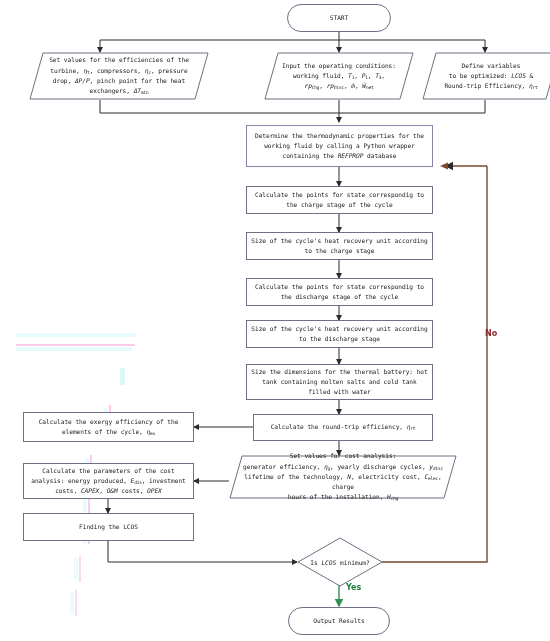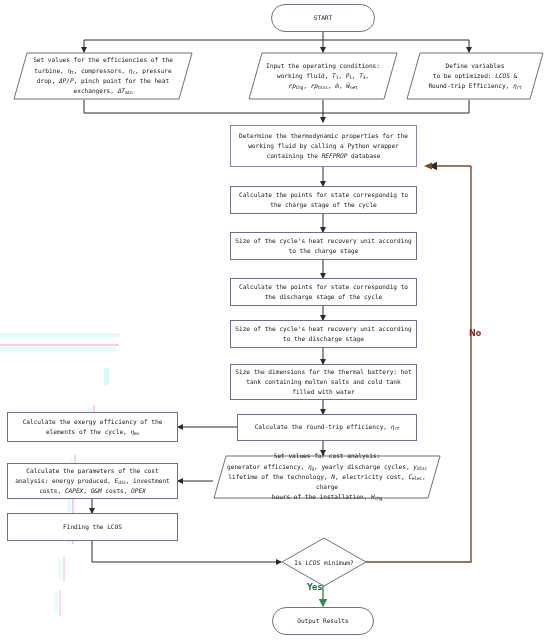--- a/index.html
+++ b/index.html
@@ -10,21 +10,21 @@
   body {
     width: 550px;
     height: 641px;
     position: relative;
     overflow: hidden;
     font-family: "DejaVu Sans Mono", "Liberation Mono", monospace;
     color: #1a1a1a;
   }
   #flow {
     position: absolute;
-    left: 0; top: 0;
+    left: 16px; top: 0;
     width: 482px;
     height: 641px;
   }
   .node {
     position: absolute;
     box-sizing: border-box;
     display: flex;
     align-items: center;
     justify-content: center;
     text-align: center;
@@ -82,21 +82,21 @@
     font-size: 6.2px;
     color: #1c1c1c;
   }
   .edge-label {
     position: absolute;
     font-size: 8px;
     font-weight: bold;
     font-family: "DejaVu Sans", "Liberation Sans", sans-serif;
   }
   .lbl-no { color: #8a2b2b; }
-  .lbl-yes { color: #1f7a3d; }
+  .lbl-yes { color: #1f7a3d; margin-left: 23px; }
   .ghost {
     position: absolute;
   }
   sub {
     font-size: 0.72em;
     vertical-align: -0.22em;
     letter-spacing: -0.2px;
   }
   i { font-style: italic; }
 </style>

